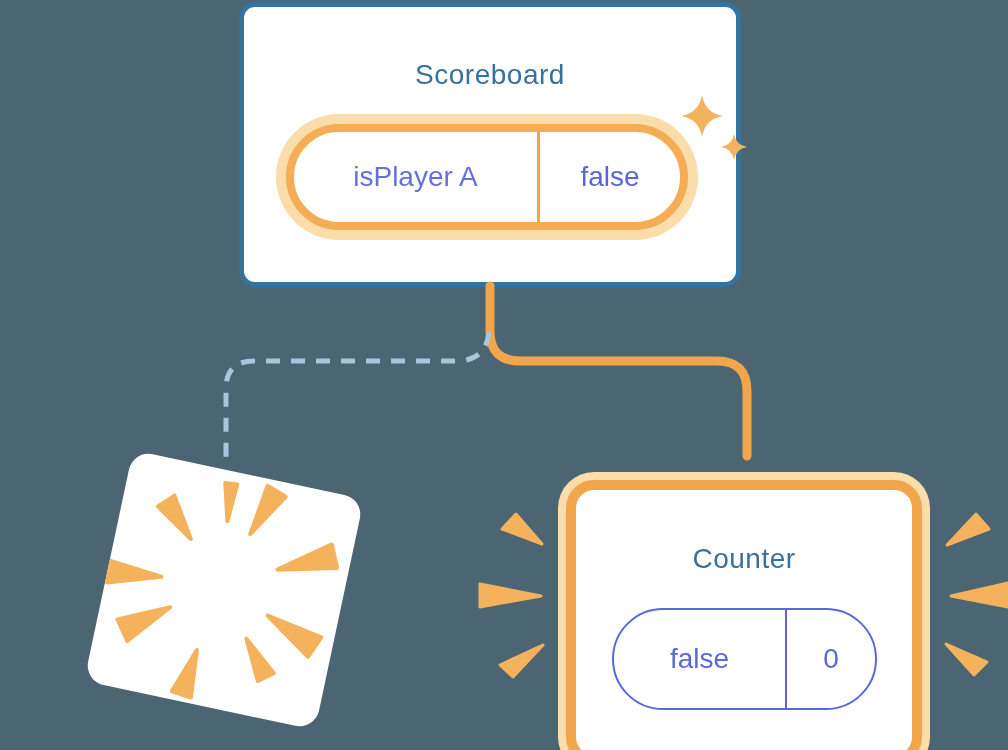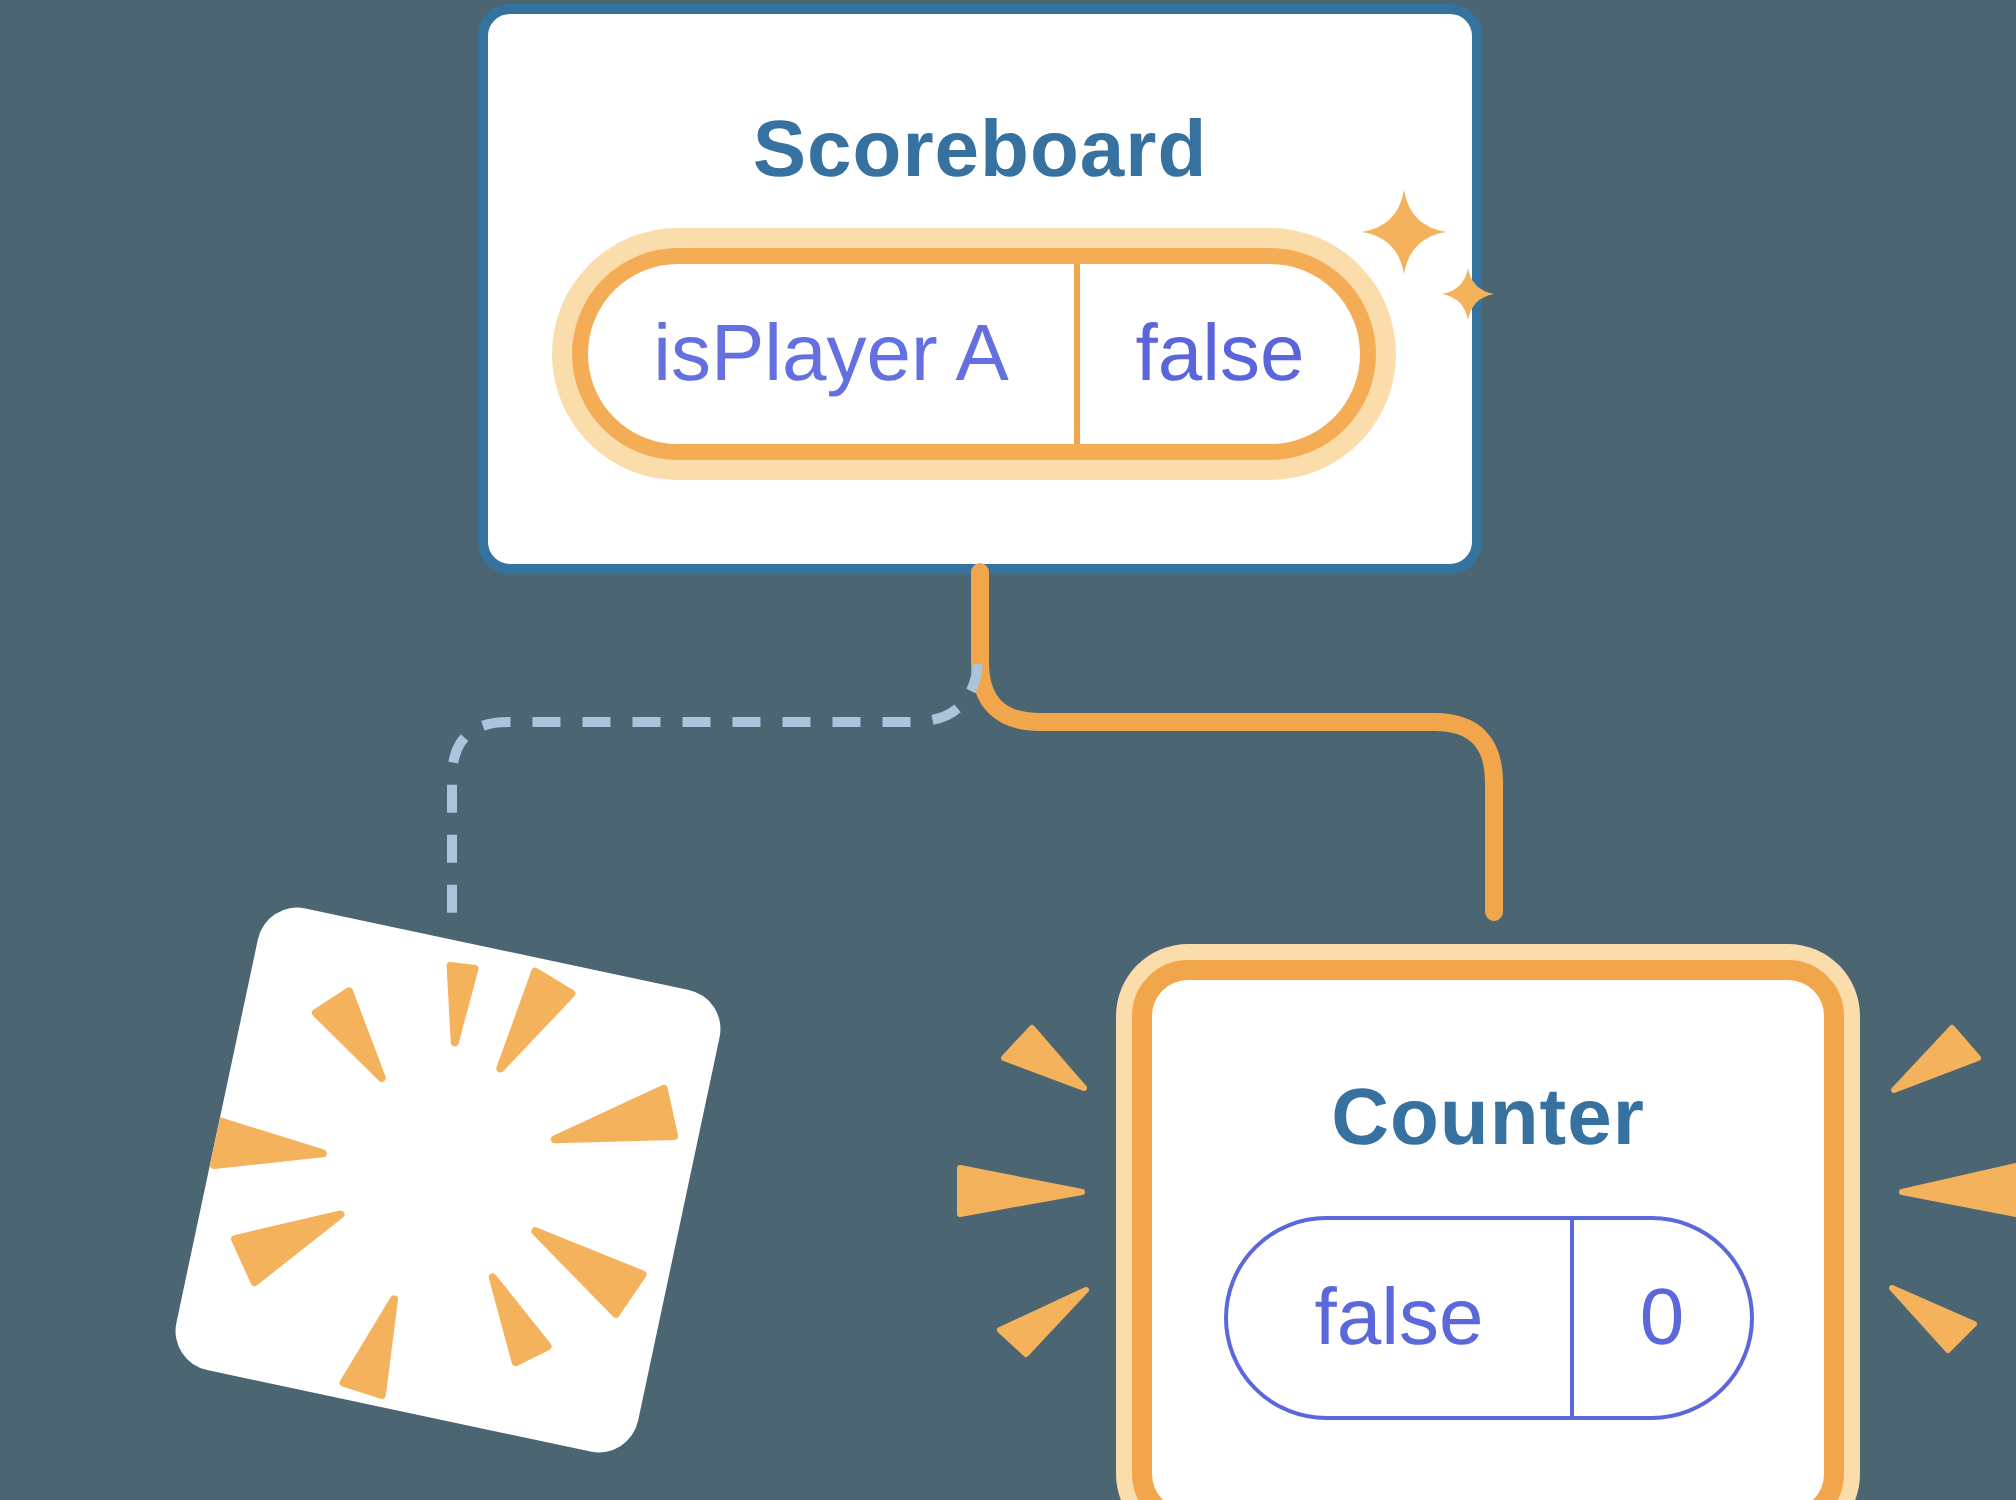--- a/index.html
+++ b/index.html
@@ -4,27 +4,27 @@
 <style>
   html,body{margin:0;padding:0;}
   .stage{
     position:relative;width:1008px;height:750px;background:#4b6572;
     overflow:hidden;font-family:"Liberation Sans",sans-serif;
   }
   .overlay{position:absolute;left:0;top:0;width:1008px;height:750px;pointer-events:none;z-index:5;}
   .card{position:absolute;background:#fff;box-sizing:border-box;}
   #scoreboard-card{left:239px;top:2px;width:502px;height:285px;border:5px solid #33739e;border-radius:16px;z-index:2;}
   #counter-card{left:566px;top:480px;width:356px;height:285px;border:10px solid #f2a64b;border-radius:28px;box-shadow:0 0 0 8px #fbdcab;z-index:2;}
-  .card-title{text-align:center;color:#36719f;font-size:40px;font-weight:700;line-height:44px;letter-spacing:.5px;}
+  .card-title{text-align:center;color:#36719f;font-size:28px;font-weight:400;line-height:44px;letter-spacing:.5px;}
   #scoreboard-card .card-title{margin-top:46px;}
   #counter-card .card-title{margin-top:47px;}
   .pill{position:absolute;display:flex;align-items:stretch;background:#fff;box-sizing:border-box;overflow:hidden;}
   #scoreboard-pill{left:42px;top:117px;width:402px;height:106px;border:8px solid #f5ad55;border-radius:60px;box-shadow:0 0 0 10px #fbdcab;}
   #counter-pill{left:36px;top:118px;width:265px;height:102px;border:2px solid #5b68db;border-radius:52px;}
-  .pill-cell{display:flex;align-items:center;justify-content:center;font-size:40px;}
+  .pill-cell{display:flex;align-items:center;justify-content:center;font-size:28px;}
   #scoreboard-pill .pill-key{width:243px;color:#6470e0;}
   #scoreboard-pill .pill-val{width:140px;color:#5a64db;font-weight:400;}
   #counter-pill .pill-key{width:171px;color:#5b68db;}
   #counter-pill .pill-val{width:88px;color:#5b68db;}
   .pill-divider{flex:none;}
   #scoreboard-pill .pill-divider{width:3px;background:#f2a64b;}
   #counter-pill .pill-divider{width:2px;background:#5b68db;}
   #exploding-card{left:106px;top:472px;width:236px;height:236px;border-radius:20px;transform:rotate(12deg);z-index:1;}
 </style>
 </head>

